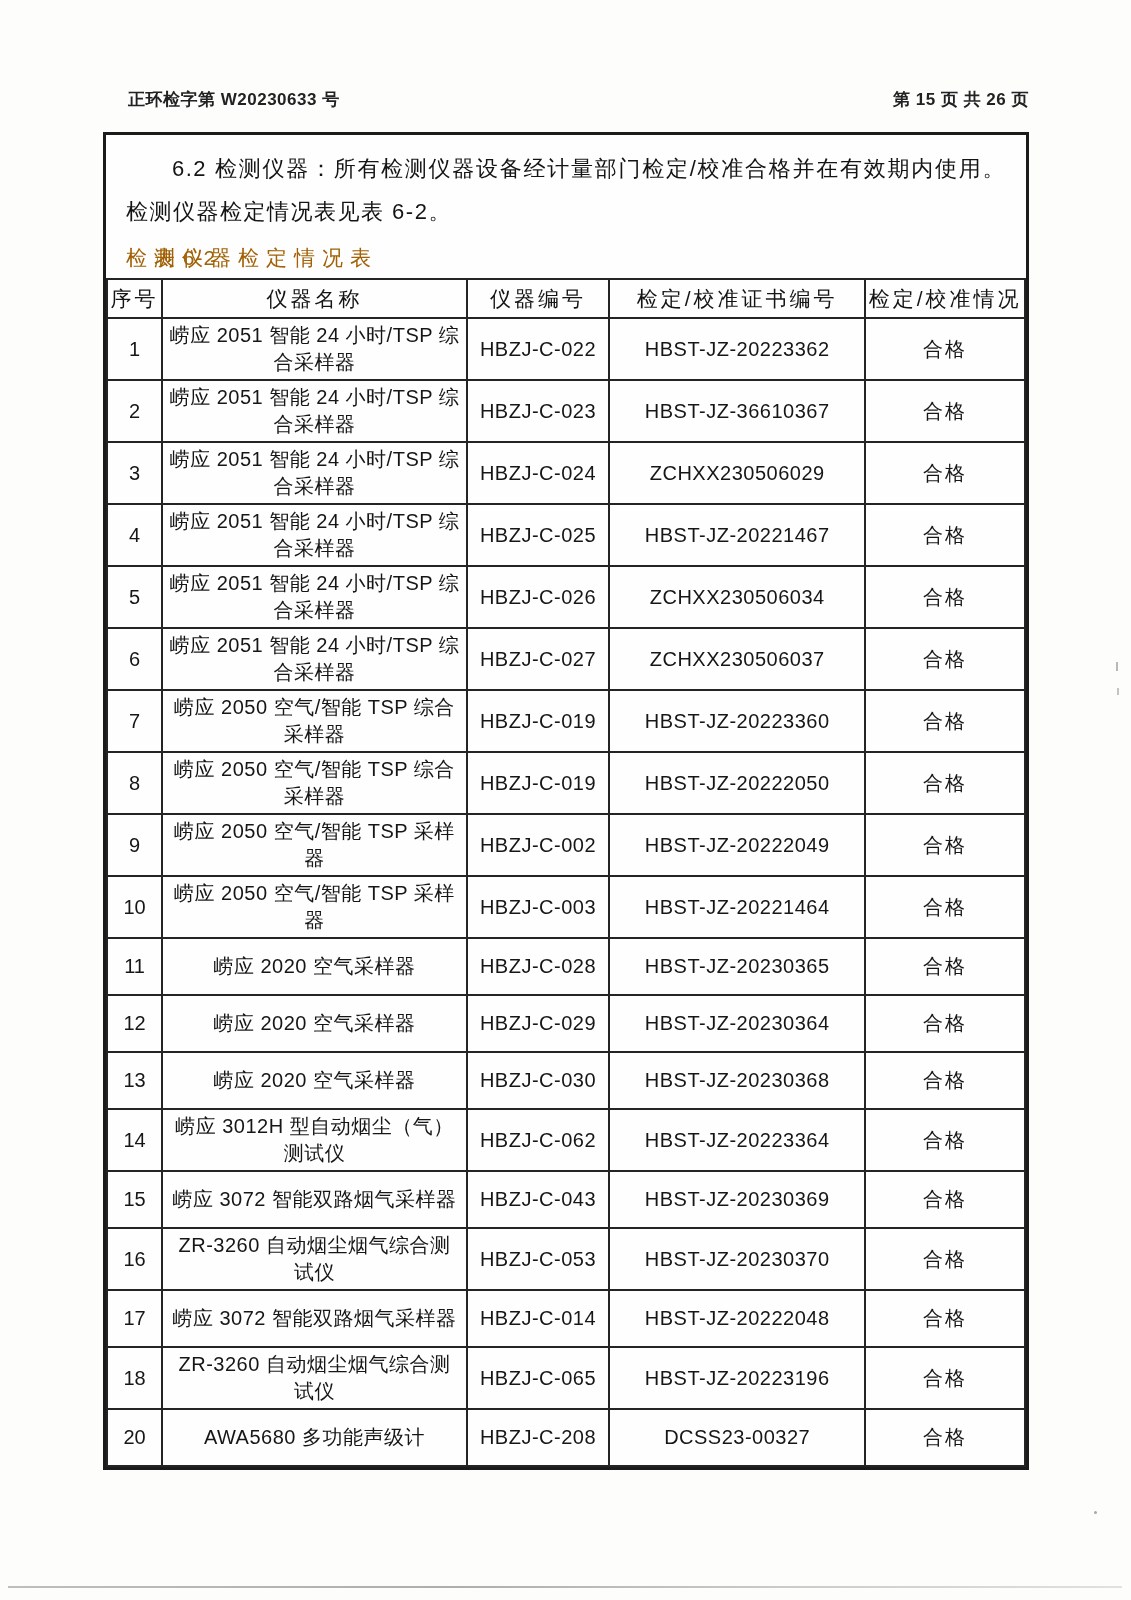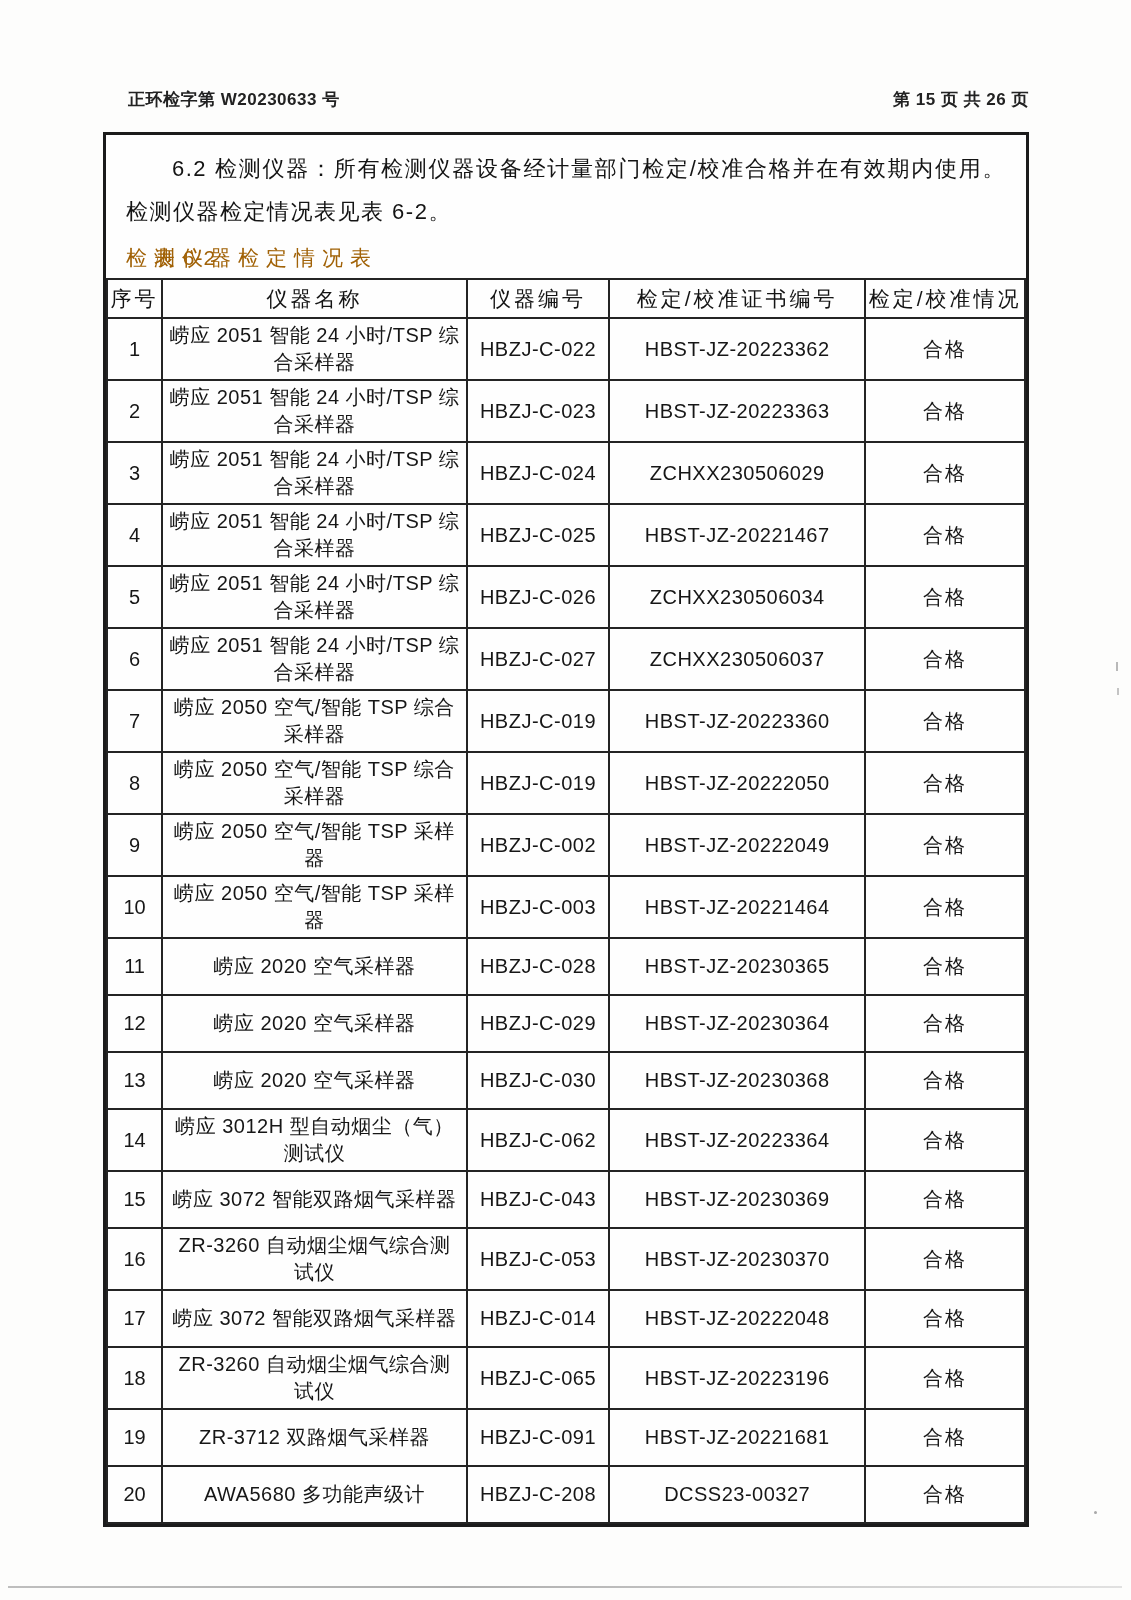--- a/index.html
+++ b/index.html
@@ -114,21 +114,21 @@
             <td class="col-idx">1</td>
             <td class="col-name">崂应 2051 智能 24 小时/TSP 综合采样器</td>
             <td class="col-id">HBZJ-C-022</td>
             <td class="col-cert">HBST-JZ-20223362</td>
             <td class="col-result">合格</td>
           </tr>
           <tr>
             <td class="col-idx">2</td>
             <td class="col-name">崂应 2051 智能 24 小时/TSP 综合采样器</td>
             <td class="col-id">HBZJ-C-023</td>
-            <td class="col-cert">HBST-JZ-20223363</td>
+            <td class="col-cert">HBST-JZ-36610367</td>
             <td class="col-result">合格</td>
           </tr>
           <tr>
             <td class="col-idx">3</td>
             <td class="col-name">崂应 2051 智能 24 小时/TSP 综合采样器</td>
             <td class="col-id">HBZJ-C-024</td>
             <td class="col-cert">ZCHXX230506029</td>
             <td class="col-result">合格</td>
           </tr>
           <tr>
@@ -227,27 +227,20 @@
             <td class="col-name">崂应 3072 智能双路烟气采样器</td>
             <td class="col-id">HBZJ-C-014</td>
             <td class="col-cert">HBST-JZ-20222048</td>
             <td class="col-result">合格</td>
           </tr>
           <tr>
             <td class="col-idx">18</td>
             <td class="col-name">ZR-3260 自动烟尘烟气综合测试仪</td>
             <td class="col-id">HBZJ-C-065</td>
             <td class="col-cert">HBST-JZ-20223196</td>
-            <td class="col-result">合格</td>
-          </tr>
-          <tr>
-            <td class="col-idx">19</td>
-            <td class="col-name">ZR-3712 双路烟气采样器</td>
-            <td class="col-id">HBZJ-C-091</td>
-            <td class="col-cert">HBST-JZ-20221681</td>
             <td class="col-result">合格</td>
           </tr>
           <tr>
             <td class="col-idx">20</td>
             <td class="col-name">AWA5680 多功能声级计</td>
             <td class="col-id">HBZJ-C-208</td>
             <td class="col-cert">DCSS23-00327</td>
             <td class="col-result">合格</td>
           </tr>
         </tbody>

